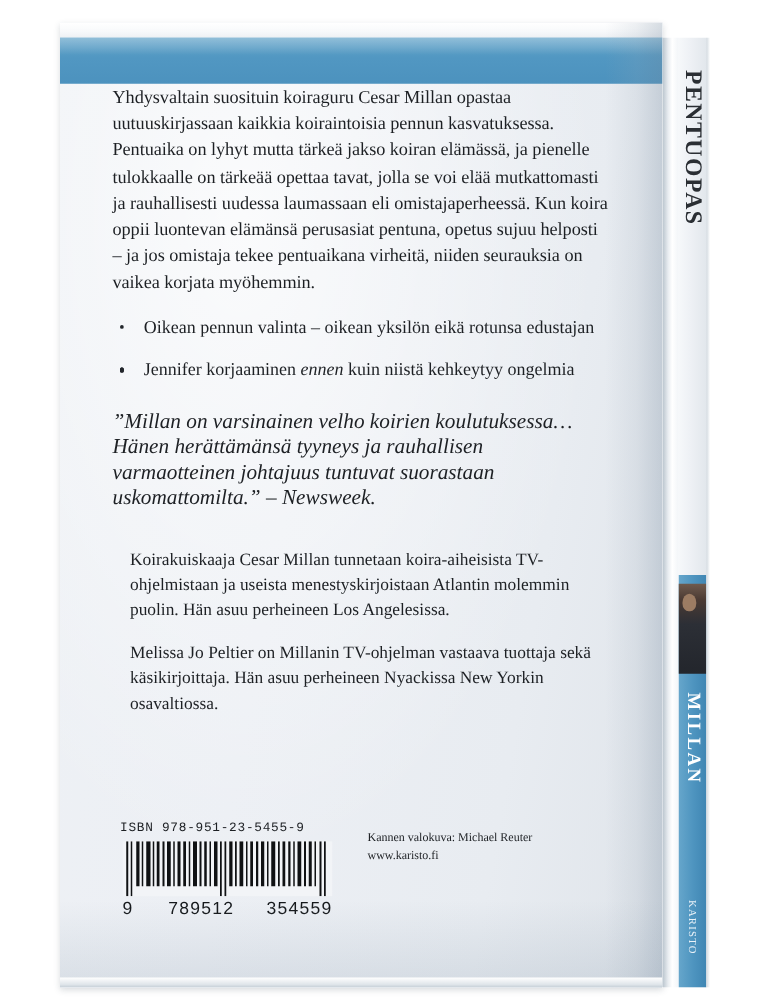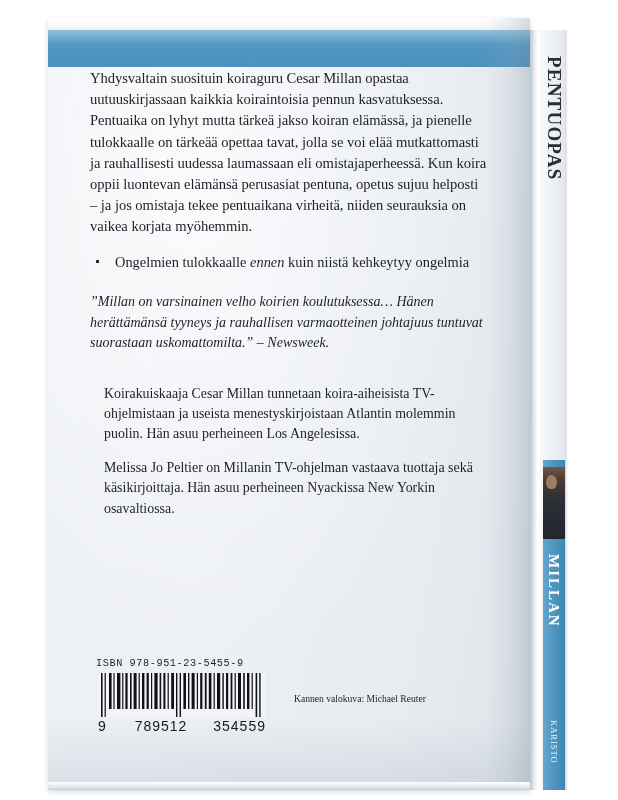--- a/index.html
+++ b/index.html
@@ -132,21 +132,21 @@
   }
   #bullet-list li em {
     font-style: italic;
     text-align: right;
   }
 
   
   #review-quote {
     margin: 20px 0 0 0;
     font-style: italic;
-    font-size: 14px;
+    font-size: 17px;
     line-height: 20.5px;
     color: #1d2024;
   }
 
   
   .bio-para {
     font-size: 13.9px;
     line-height: 20.2px;
     margin: 0 0 14px 14px;
   }
@@ -154,21 +154,21 @@
     margin-top: 30px;
   }
 
   
   #bottom-matter {
     position: absolute;
     left: 42px;
     top: 640px;
     width: 420px;
     display: flex;
-    align-items: center;
+    align-items: flex-start;
     gap: 22px;
   }
 
   #isbn-block {
     width: 182px;
   }
   #isbn-text {
     font-family: "Liberation Mono", "DejaVu Sans Mono", monospace;
     font-size: 10.2px;
     letter-spacing: 0.6px;
@@ -322,27 +322,31 @@
     <div id="top-band-edge"></div>
     <div id="top-band"></div>
 
     <div id="text-column">
 
       <p class="body-para">Yhdysvaltain suosituin koiraguru Cesar Millan opastaa uutuuskirjassaan kaikkia koiraintoisia pennun kasvatuksessa. Pentuaika on lyhyt mutta tärkeä jakso koiran elämässä, ja pienelle tulokkaalle on tärkeää opettaa tavat, jolla se voi elää mutkattomasti ja rauhallisesti uudessa laumassaan eli omistajaperheessä. Kun koira oppii luontevan elämänsä perusasiat pentuna, opetus sujuu helposti – ja jos omistaja tekee pentuaikana virheitä, niiden seurauksia on vaikea korjata myöhemmin.</p>
 
       <ul id="bullet-list">
         <li>
           <span class="bullet-dot"></span>
+          <span>Oikean pennun valinta – oikean yksilön eikä rotunsa edustajan</span>
         </li>
         <li>
           <span class="bullet-dot"></span>
         </li>
         <li>
           <span class="bullet-dot"></span>
-          <span>Ongelmien tulokkaalle </span><em>ennen</em><span> kuin niistä kehkeytyy ongelmia</span>
+        </li>
+        <li>
+          <span class="bullet-dot"></span>
+          <span>Jennifer korjaaminen </span><em>ennen</em><span> kuin niistä kehkeytyy ongelmia</span>
         </li>
       </ul>
 
       <p id="review-quote">”Millan on varsinainen velho koirien koulutuksessa… Hänen herättämänsä tyyneys ja rauhallisen varmaotteinen johtajuus tuntuvat suorastaan uskomattomilta.” – Newsweek.</p>
 
       <div id="bio-block">
         <p class="bio-para">Koirakuiskaaja Cesar Millan tunnetaan koira-aiheisista TV-ohjelmistaan ja useista menestyskirjoistaan Atlantin molemmin puolin. Hän asuu perheineen Los Angelesissa.</p>
         <p class="bio-para">Melissa Jo Peltier on Millanin TV-ohjelman vastaava tuottaja sekä käsikirjoittaja. Hän asuu perheineen Nyackissa New Yorkin osavaltiossa.</p>
       </div>
 
@@ -400,20 +404,21 @@
 
         <div id="barcode-digits">
           <span class="lead">9</span>
           <span>789512</span>
           <span>354559</span>
         </div>
       </div>
 
       <div id="credits-block">
         <div>Kannen valokuva: Michael Reuter</div>
+        <div>www.karisto.fi</div>
       </div>
 
     </div>
 
     <div id="cover-shade-top"></div>
     <div id="cover-shade-right"></div>
     <div id="cover-shade-bottom"></div>
     <div id="book-bottom-edge"></div>
   </div>
 

